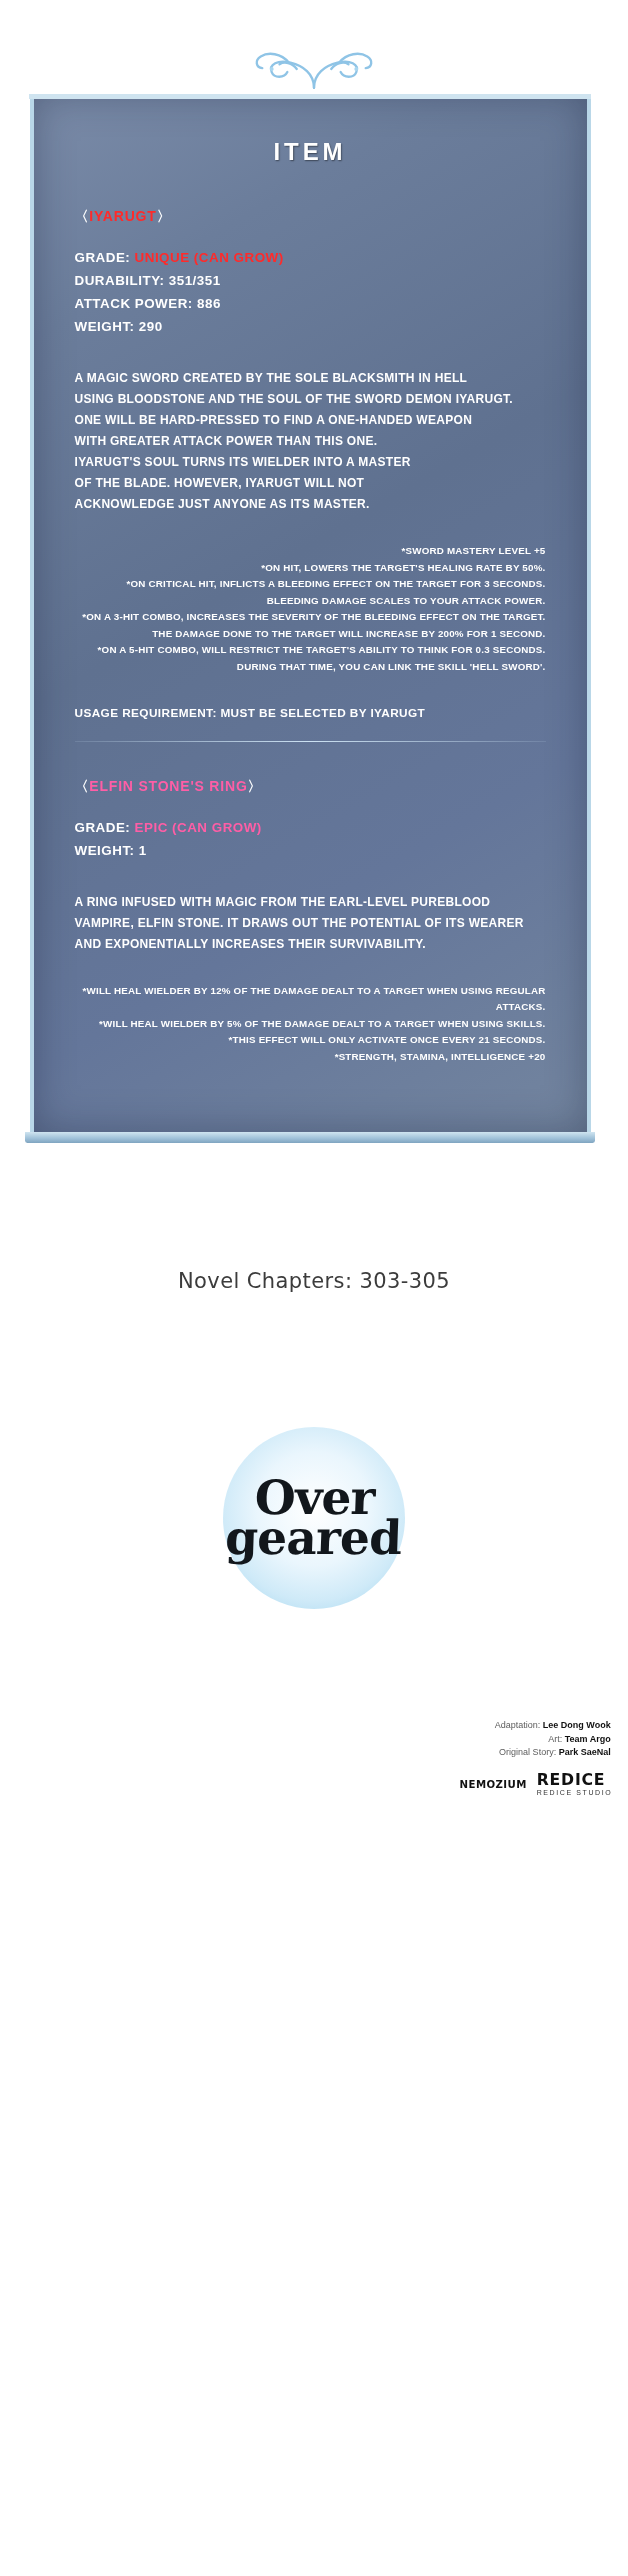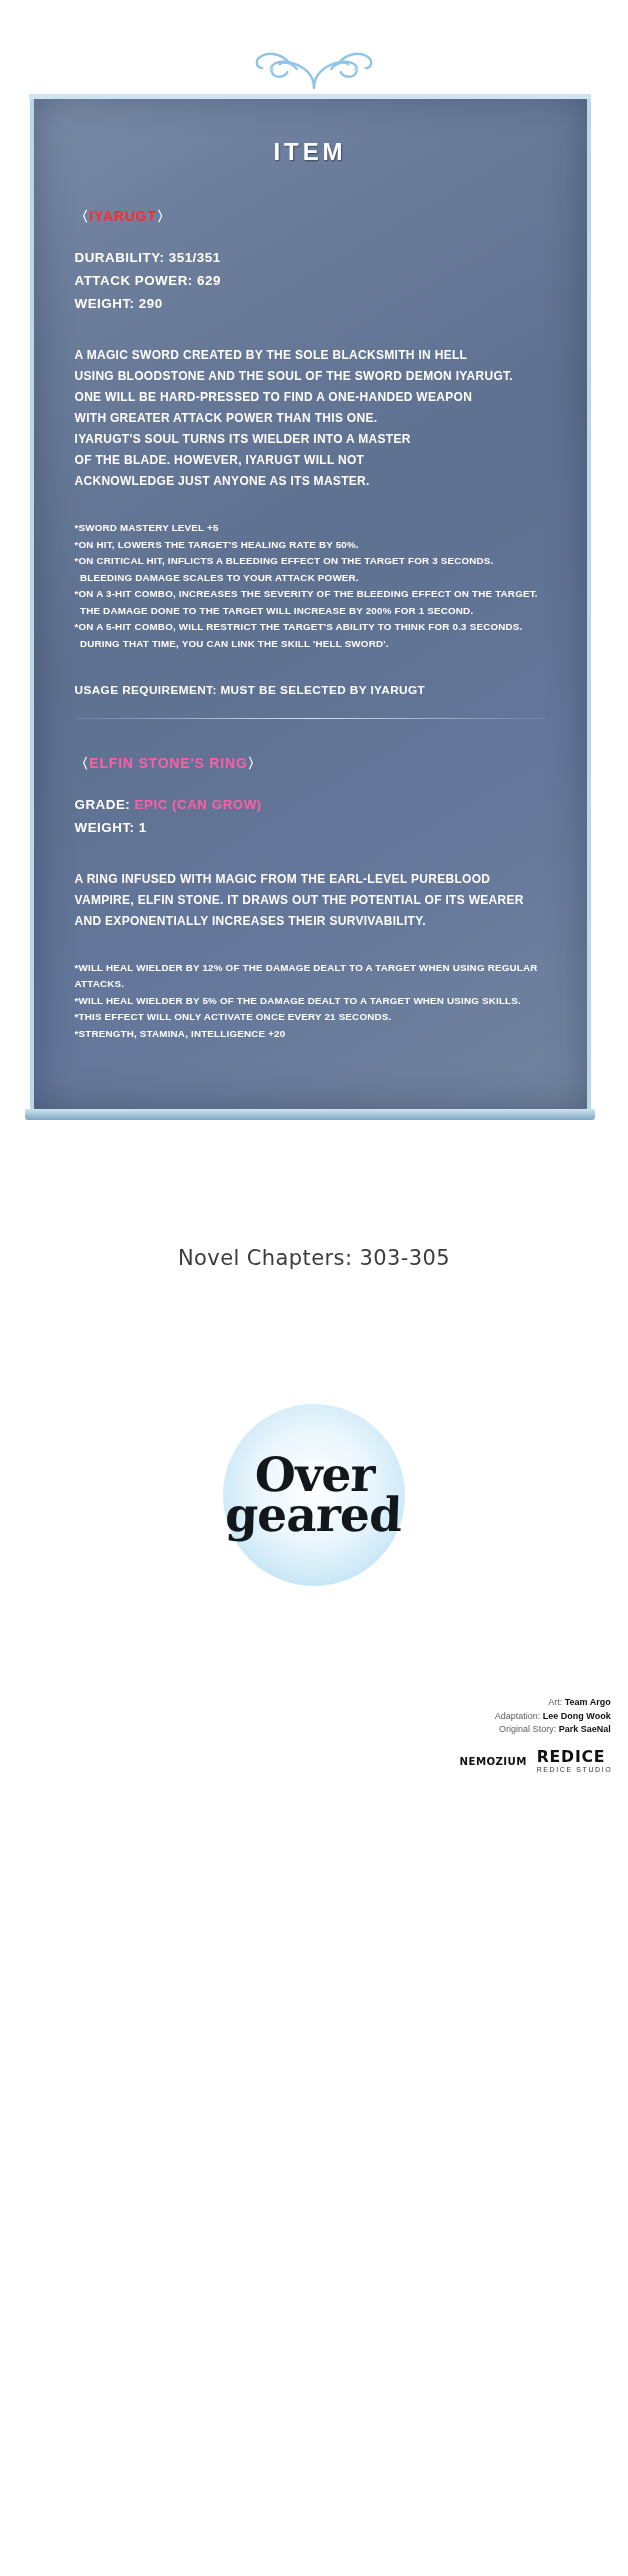--- a/index.html
+++ b/index.html
@@ -99,21 +99,21 @@
   }
   .desc-block div { white-space: pre-wrap; }
 
   .effects-block {
     font-size: 9.8px;
     line-height: 16.5px;
     font-weight: bold;
     letter-spacing: 0.2px;
     margin-bottom: 31px;
   }
-  .effects-block div { white-space: pre-wrap; }
+  .effects-block div { white-space: pre-wrap; text-align: right; }
   .effects-block .indented { padding-left: 5.5px; }
 
   .usage-line {
     font-size: 11.8px;
     font-weight: bold;
     letter-spacing: 0.4px;
     margin-bottom: 20.4px;
   }
 
   .divider {
@@ -243,22 +243,26 @@
 
     <div class="item-title">ITEM</div>
 
     <div>
 
       <div class="sec-name">
         <span class="bracket">〈</span><span class="name-red">IYARUGT</span><span class="bracket">〉</span>
       </div>
 
       <div class="stats-block">
+        <div class="stat-line">
+          <span>GRADE:</span>
+          <span class="stat-val-red">UNIQUE (CAN GROW)</span>
+        </div>
         <div class="stat-line">DURABILITY: 351/351</div>
-        <div class="stat-line">ATTACK POWER: 629</div>
+        <div class="stat-line">ATTACK POWER: 886</div>
         <div class="stat-line">WEIGHT: 290</div>
       </div>
 
       <div class="desc-block">
         <div>A MAGIC SWORD CREATED BY THE SOLE BLACKSMITH IN HELL
 USING BLOODSTONE AND THE SOUL OF THE SWORD DEMON IYARUGT.
 ONE WILL BE HARD-PRESSED TO FIND A ONE-HANDED WEAPON
 WITH GREATER ATTACK POWER THAN THIS ONE.
 IYARUGT'S SOUL TURNS ITS WIELDER INTO A MASTER
 OF THE BLADE. HOWEVER, IYARUGT WILL NOT
@@ -320,26 +324,26 @@
   <div class="logo-circle">
     <div class="logo-text">
       <span class="l1">Over</span>
       <span class="l2">geared</span>
     </div>
   </div>
 </div>
 
 <div class="credits">
   <div>
+    <span class="role">Adaptation:</span>
+    <span class="who">Lee Dong Wook</span>
+  </div>
+  <div>
     <span class="role">Art:</span>
     <span class="who">Team Argo</span>
-  </div>
-  <div>
-    <span class="role">Adaptation:</span>
-    <span class="who">Lee Dong Wook</span>
   </div>
   <div>
     <span class="role">Original Story:</span>
     <span class="who">Park SaeNal</span>
   </div>
 </div>
 
 <div class="studio-row">
   <span class="studio-nemozium">NEMOZIUM</span>
   <span class="studio-redice">

